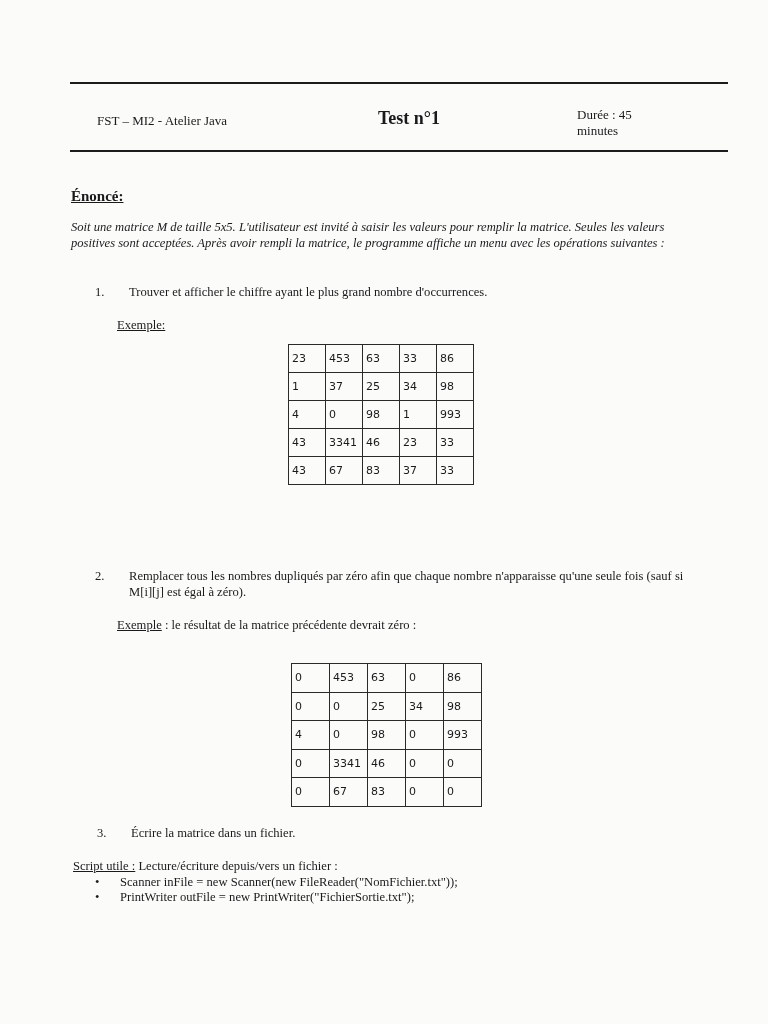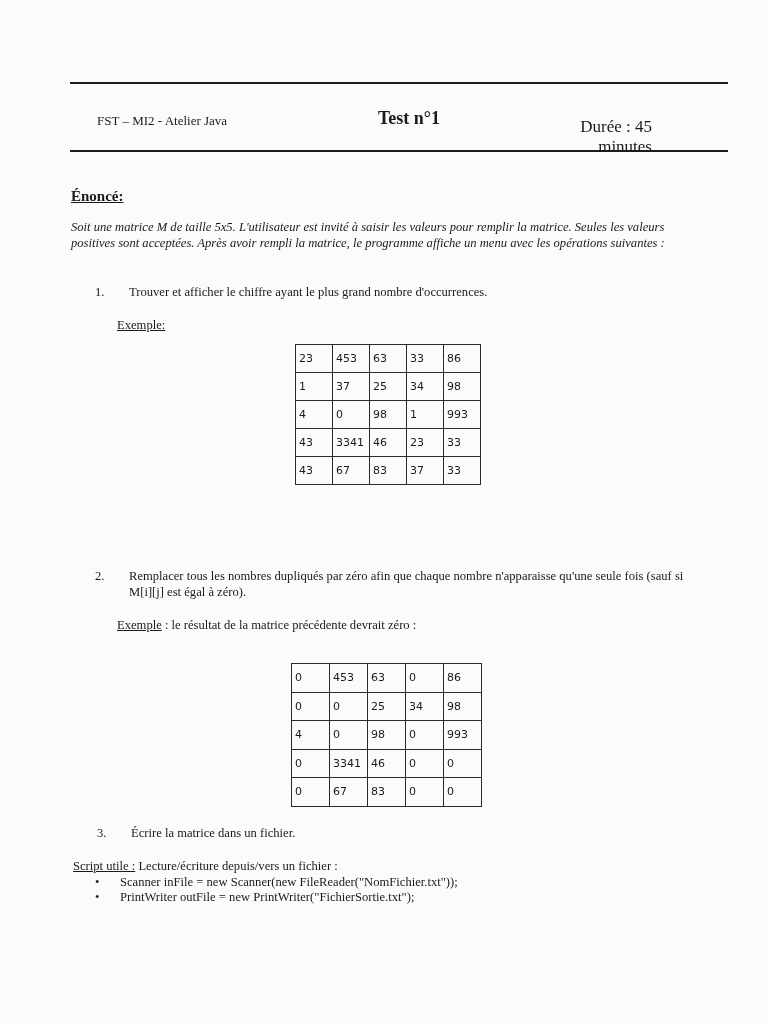--- a/index.html
+++ b/index.html
@@ -9,42 +9,42 @@
       font-family: "Liberation Serif", serif;
       color: #1a1a1a;
       position: relative;
     }
     .page { position: absolute; left: 0; top: 0; width: 652px; height: 1024px; }
     .rule { position: absolute; left: 70px; width: 658px; height: 2px; background: #1b1b1b; }
     .rule.top { top: 82px; }
     .rule.bottom { top: 150px; }
     .header-left { position: absolute; left: 97px; top: 113px; font-size: 13px; }
     .header-center { position: absolute; left: 378px; top: 108px; font-size: 18px; font-weight: bold; text-align: right; }
-    .header-right { position: absolute; left: 577px; top: 117px; font-size: 17px; text-align: right; }
+    .header-right { position: absolute; left: 577px; top: 107px; font-size: 13px; }
     .section-title { position: absolute; left: 71px; top: 188px; font-size: 15px; font-weight: bold; text-decoration: underline; }
     .para { position: absolute; left: 71px; top: 219px; width: 640px; font-size: 12.6px; line-height: 16px; font-style: italic; }
     .item { position: absolute; font-size: 12.6px; line-height: 16px; }
     .item .num { position: absolute; left: 0; top: 0; }
     .item .txt { position: absolute; left: 34px; top: 0; width: 580px; }
     .item1 { left: 95px; top: 284px; }
     .item2 { left: 95px; top: 568px; }
     .item3 { left: 97px; top: 825px; }
     .example-label { position: absolute; font-size: 12.6px; text-decoration: underline; }
     .ex1 { left: 117px; top: 318px; }
     .ex2-wrap { position: absolute; left: 117px; top: 618px; font-size: 12.6px; }
     .ex2-wrap .u { text-decoration: underline; }
     table.matrix {
       position: absolute; border-collapse: collapse;
       font-family: "DejaVu Sans", sans-serif; font-size: 11px;
     }
     table.matrix td {
       border: 1px solid #2a2a2a; padding: 0 3px; height: 27px;
       vertical-align: middle; text-align: left;
     }
-    #matrix1 { left: 295px; top: 344px; }
+    #matrix1 { left: 288px; top: 344px; }
     #matrix1 td { width: 30px; }
     #matrix2 { left: 291px; top: 663px; }
     #matrix2 td { width: 31px; height: 27.5px; }
     .result { position: absolute; left: 71px; top: 520px; font-size: 12.6px; text-decoration: underline; }
     .script-title { position: absolute; left: 73px; top: 859px; font-size: 12.6px; }
     .script-title .u { text-decoration: underline; }
     .bullets { position: absolute; left: 95px; top: 875px; font-size: 12.6px; line-height: 15px; margin: 0; padding: 0; list-style: none; }
     .bullets li { position: relative; padding-left: 25px; }
     .bullets li .dot { position: absolute; left: 0; top: 0; }
     .watermark { position: absolute; left: 459px; top: 1000px; font-family: "Liberation Sans", sans-serif; font-size: 16px; color: #111; }

